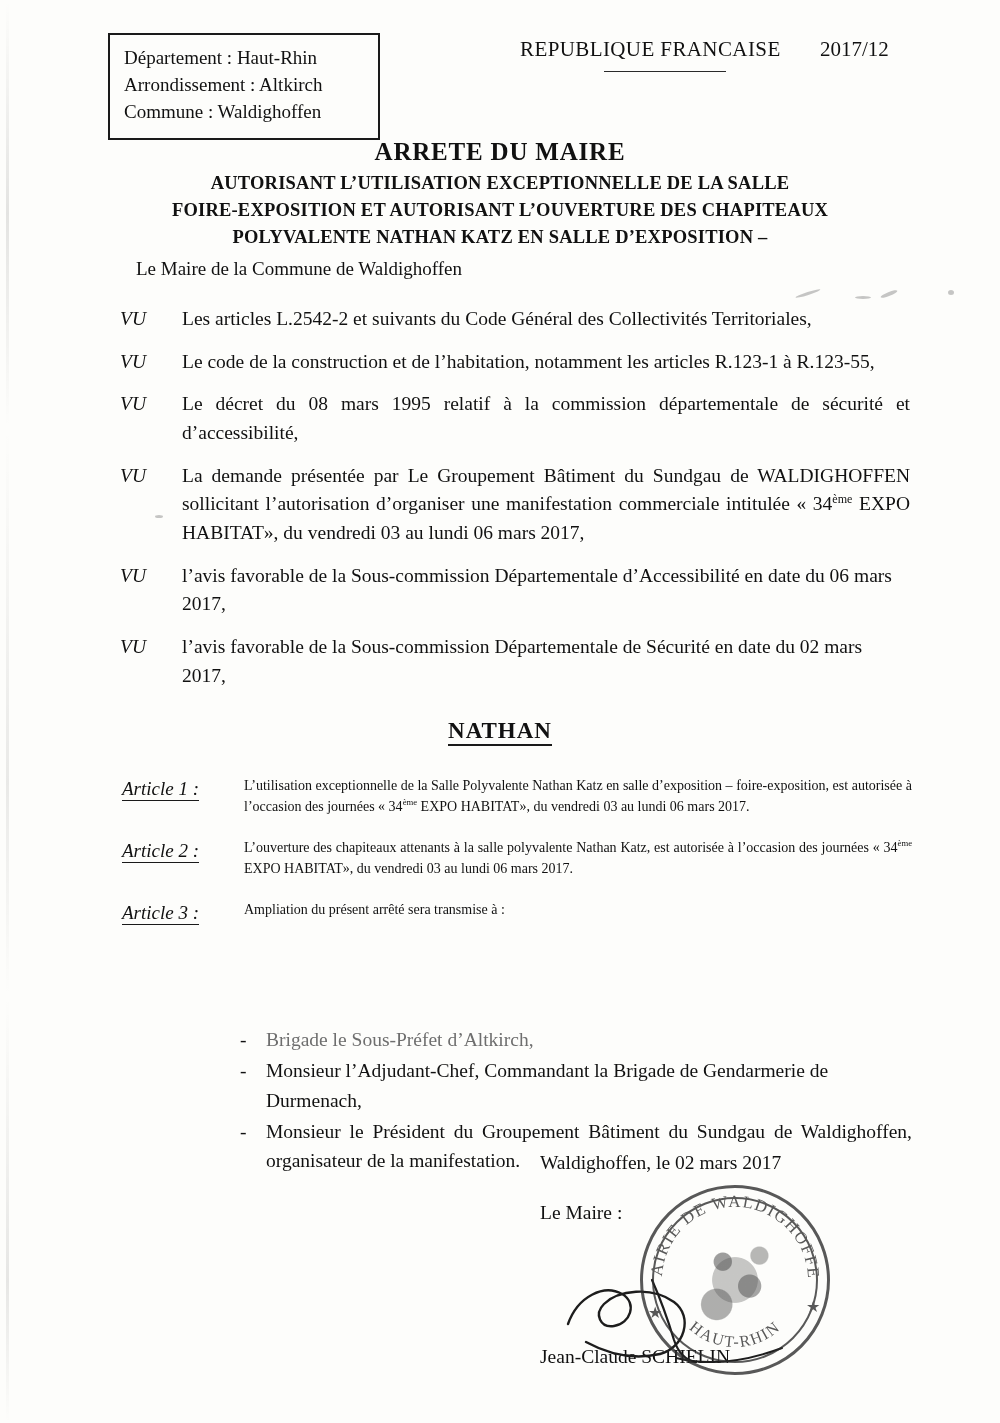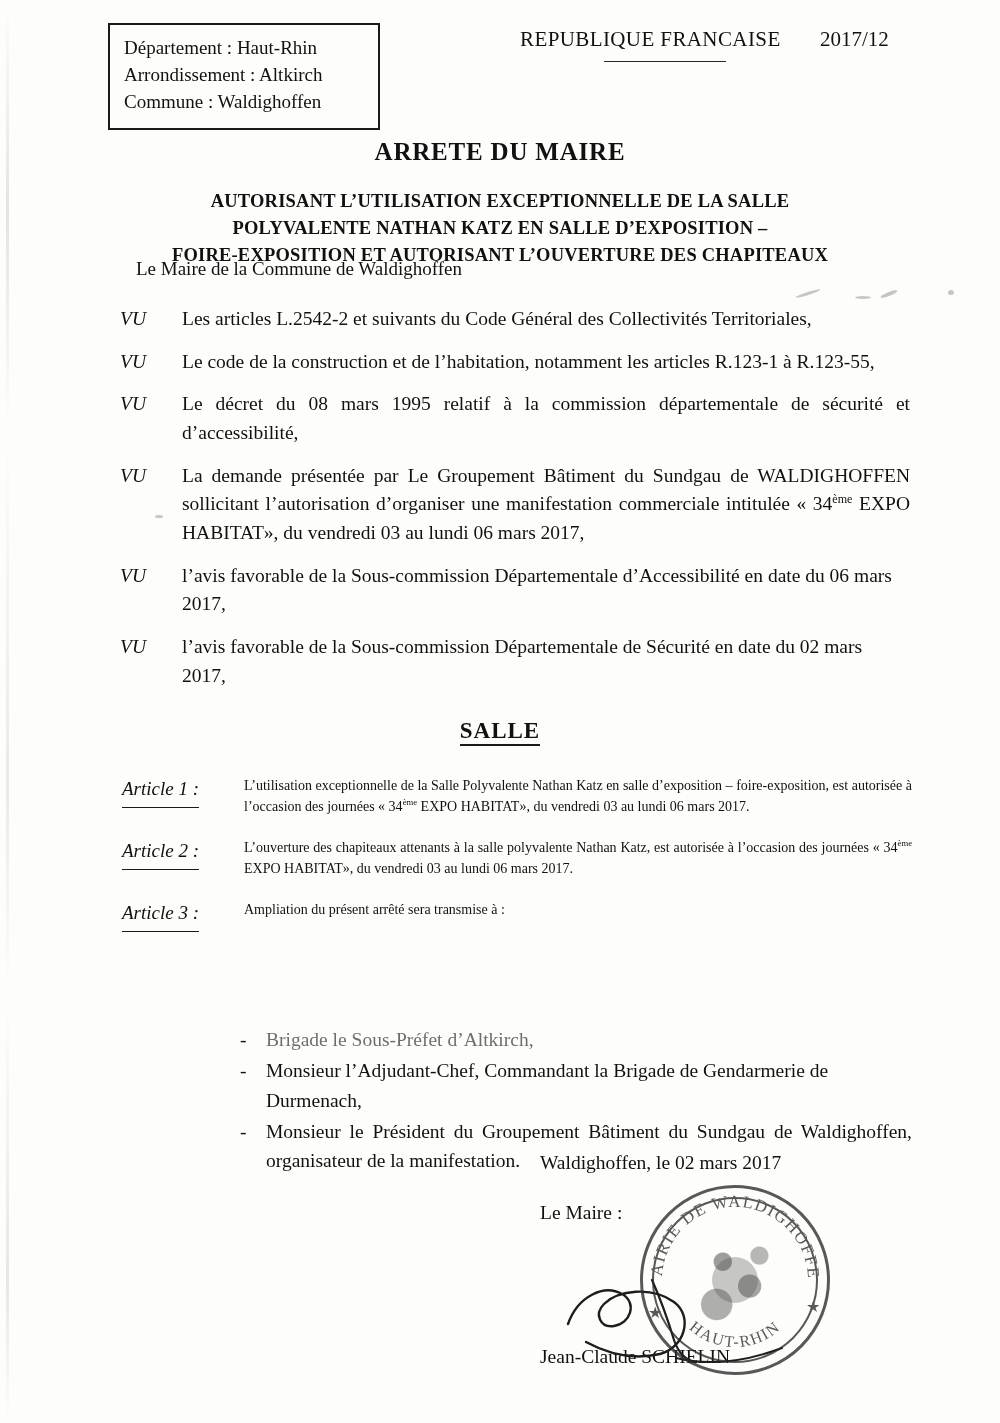--- a/index.html
+++ b/index.html
@@ -20,21 +20,21 @@
     overflow: hidden;
   }
   
   .scan-edge-left {
     position: absolute;
     left: 6px; top: 0; width: 3px; height: 100%;
     background: linear-gradient(to bottom, rgba(0,0,0,0.0) 0%, rgba(0,0,0,0.10) 15%, rgba(0,0,0,0.0) 30%, rgba(0,0,0,0.08) 55%, rgba(0,0,0,0.0) 70%, rgba(0,0,0,0.09) 90%, rgba(0,0,0,0.0) 100%);
   }
   .header {
     position: absolute;
-    left: 0; right: 0; top: 19px;
+    left: 0; right: 0; top: 29px;
     height: 110px;
   }
   .commune-box {
     position: absolute;
     left: 108px;
     top: 4px;
     width: 244px;
     border: 2px solid #1a1a1a;
     padding: 10px 10px 12px 14px;
     font-size: 19px;
@@ -65,21 +65,21 @@
   .title-block {
     position: absolute;
     left: 0; right: 0;
     top: 138px;
     text-align: center;
   }
   .doc-title {
     font-size: 25px;
     font-weight: bold;
     letter-spacing: 0.8px;
-    margin-bottom: 22px;
+    margin-bottom: 4px;
   }
   .doc-subtitle {
     font-size: 18.5px;
     font-weight: bold;
     line-height: 1.45;
     letter-spacing: 0.2px;
     padding: 0 39px;
   }
 
   .intro {
@@ -142,21 +142,21 @@
   }
   .art-label {
     width: 122px;
     flex: 0 0 122px;
     font-style: italic;
     font-size: 19px;
     line-height: 1.5;
   }
   .art-label span {
     border-bottom: 1px solid #1a1a1a;
-    padding-bottom: 8px;
+    padding-bottom: 1px;
   }
   .art-text {
     flex: 1;
     font-size: 14px;
     line-height: 1.5;
     text-align: justify;
   }
   .art-text.nojust { text-align: left; }
 
   .recipients {
@@ -272,22 +272,22 @@
     </div>
     <div class="rf-title">REPUBLIQUE FRANCAISE</div>
     <div class="rf-num">2017/12</div>
     <div class="rf-rule"></div>
   </div>
 
   <div class="title-block">
     <div class="doc-title">ARRETE DU MAIRE</div>
     <div class="doc-subtitle">
       <div>AUTORISANT L’UTILISATION EXCEPTIONNELLE DE LA SALLE</div>
+      <div>FOIRE-EXPOSITION ET AUTORISANT L’OUVERTURE DES CHAPITEAUX</div>
       <div>POLYVALENTE NATHAN KATZ EN SALLE D’EXPOSITION –</div>
-      <div>FOIRE-EXPOSITION ET AUTORISANT L’OUVERTURE DES CHAPITEAUX</div>
     </div>
   </div>
 
   <div class="intro">Le Maire de la Commune de Waldighoffen</div>
 
   <div class="vu-list">
     <div class="vu-row">
       <div class="vu-label">VU</div>
       <div class="vu-text nojust">Les articles L.2542-2 et suivants du Code Général des Collectivités Territoriales,</div>
     </div>
@@ -307,21 +307,21 @@
       <div class="vu-label">VU</div>
       <div class="vu-text nojust">l’avis favorable de la Sous-commission Départementale d’Accessibilité en date du 06 mars 2017,</div>
     </div>
     <div class="vu-row">
       <div class="vu-label">VU</div>
       <div class="vu-text nojust">l’avis favorable de la Sous-commission Départementale de Sécurité en date du 02 mars 2017,</div>
     </div>
   </div>
 
   <div class="arrete-word">
-    <span>SALLE</span>
+    <span>NATHAN</span>
   </div>
 
   <div class="articles">
     <div class="art-row">
       <div class="art-label"><span>Article 1 :</span></div>
       <div class="art-text"><span>L’utilisation exceptionnelle de la Salle Polyvalente Nathan Katz en salle d’exposition – foire-exposition, est autorisée à l’occasion des journées « 34</span><sup>ème</sup><span> EXPO HABITAT», du vendredi 03 au lundi 06 mars 2017.</span></div>
     </div>
     <div class="art-row">
       <div class="art-label"><span>Article 2 :</span></div>
       <div class="art-text"><span>L’ouverture des chapiteaux attenants à la salle polyvalente Nathan Katz, est autorisée à l’occasion des journées « 34</span><sup>ème</sup><span> EXPO HABITAT», du vendredi 03 au lundi 06 mars 2017.</span></div>

